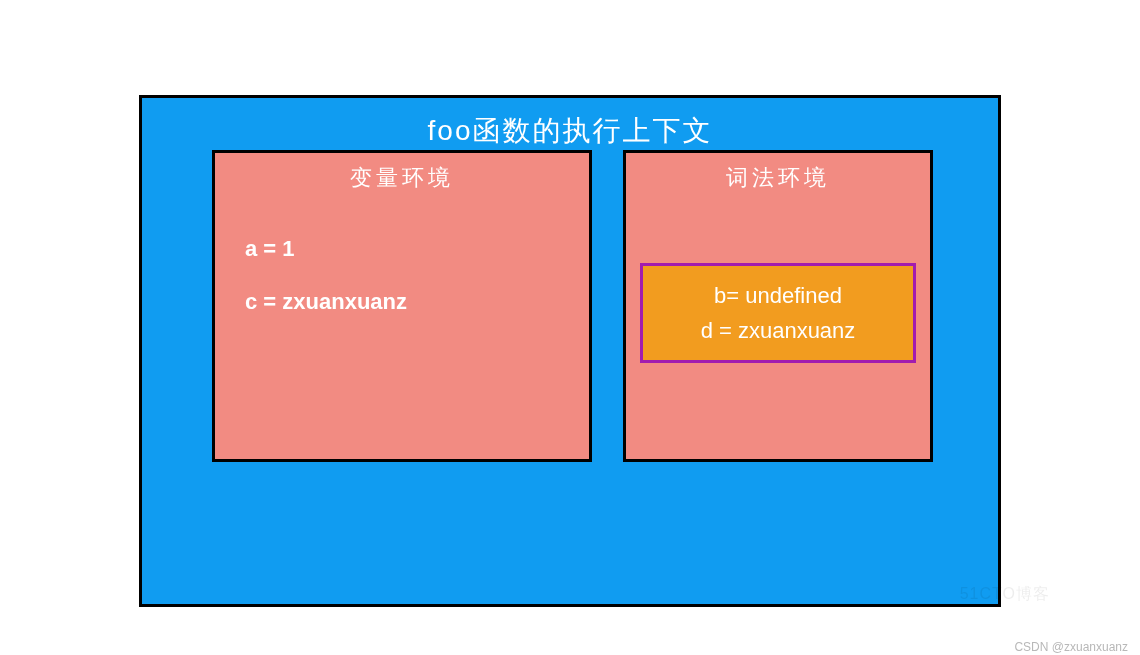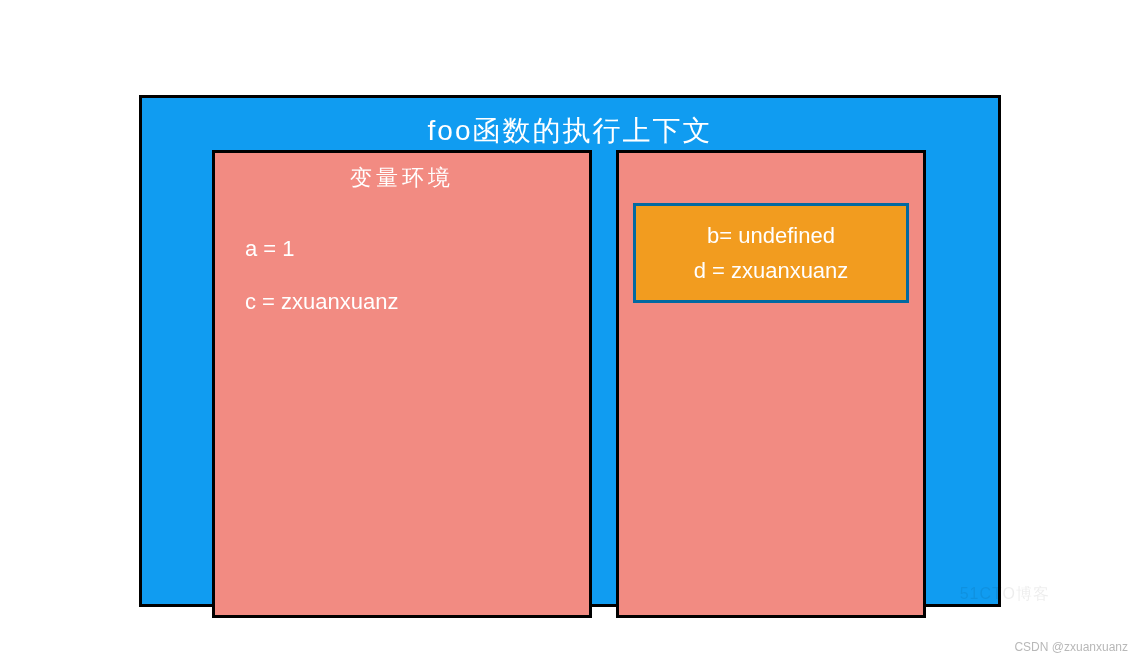--- a/index.html
+++ b/index.html
@@ -21,22 +21,22 @@
     padding: 14px 26px 26px 26px;
   }
   .main-title {
     color: #ffffff;
     font-size: 28px;
     text-align: center;
     letter-spacing: 2px;
   }
   .panels {
     display: flex;
-    gap: 24px;
-    height: 468px;
+    gap: 31px;
+    height: 312px;
     padding-left: 44px;
     padding-right: 20px;
   }
   .panel {
     background: #f28b82;
     border: 3px solid #000;
     padding: 10px 14px 14px 14px;
     display: flex;
     flex-direction: column;
   }
@@ -47,30 +47,31 @@
     font-size: 22px;
     text-align: center;
     letter-spacing: 4px;
     margin-bottom: 30px;
   }
   .var-lines {
     color: #ffffff;
     font-size: 22px;
     padding-left: 16px;
     line-height: 2.4;
+    font-weight: bold;
   }
   .lex-blocks {
     display: flex;
     flex-direction: column;
     gap: 20px;
     margin-top: 40px;
   }
   .lex-block {
     background: #f29c1f;
-    border: 3px solid #0369a1;
+    border: 3px solid #a21caf;
     color: #ffffff;
     font-size: 22px;
     text-align: center;
     padding: 12px 8px;
     line-height: 1.6;
   }
   .lex-block.one { padding: 16px 8px; }
   .watermark1 {
     position: absolute;
     right: 90px;
@@ -99,20 +100,21 @@
 
     <div class="panel panel-left">
       <div class="panel-title">变量环境</div>
       <div class="var-lines">
         <div>a = 1</div>
         <div>c = zxuanxuanz</div>
       </div>
     </div>
 
     <div class="panel panel-right">
+      <div class="panel-title">词法环境</div>
       <div class="lex-blocks">
         <div class="lex-block">
           <div>b= undefined</div>
           <div>d = zxuanxuanz</div>
         </div>
       </div>
     </div>
 
   </div>
 </div>

